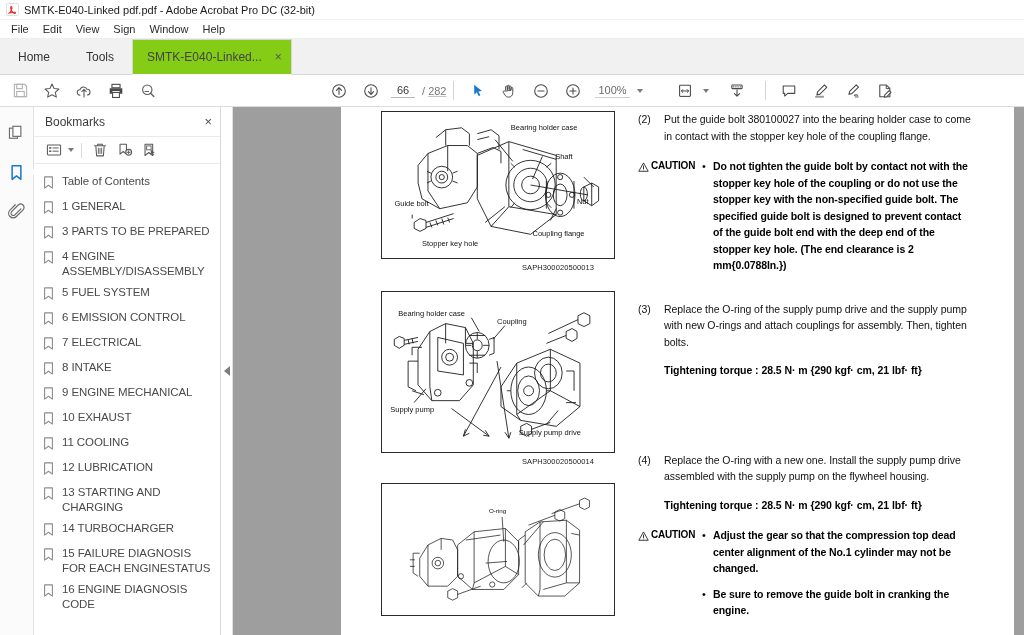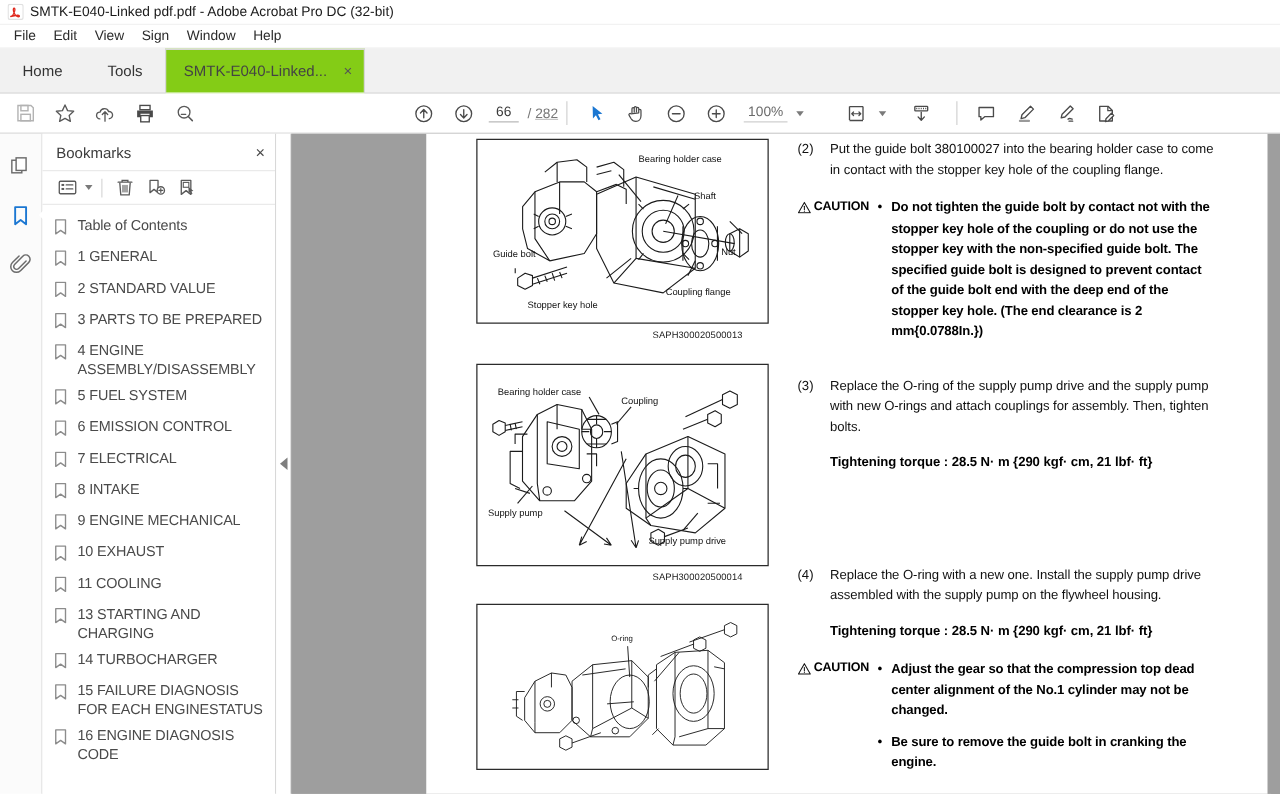--- a/index.html
+++ b/index.html
@@ -542,26 +542,20 @@
       <div class="bm-item">
           <span class="bm-ico"><svg width="11" height="13" viewBox="0 0 11 13">
               <path d="M1.6.9h7.8v11.2L5.5 9.3 1.6 12.1z" fill="none" stroke="#8c8c8c" stroke-width="1.1" stroke-linejoin="round"></path>
             </svg></span>
           <span class="bm-lbl">1 GENERAL</span>
         </div>
       <div class="bm-item">
           <span class="bm-ico"><svg width="11" height="13" viewBox="0 0 11 13">
               <path d="M1.6.9h7.8v11.2L5.5 9.3 1.6 12.1z" fill="none" stroke="#8c8c8c" stroke-width="1.1" stroke-linejoin="round"></path>
             </svg></span>
-          <span class="bm-lbl">2 STANDARD VALUE</span>
-        </div>
-      <div class="bm-item">
-          <span class="bm-ico"><svg width="11" height="13" viewBox="0 0 11 13">
-              <path d="M1.6.9h7.8v11.2L5.5 9.3 1.6 12.1z" fill="none" stroke="#8c8c8c" stroke-width="1.1" stroke-linejoin="round"></path>
-            </svg></span>
           <span class="bm-lbl">3 PARTS TO BE PREPARED</span>
         </div>
       <div class="bm-item">
           <span class="bm-ico"><svg width="11" height="13" viewBox="0 0 11 13">
               <path d="M1.6.9h7.8v11.2L5.5 9.3 1.6 12.1z" fill="none" stroke="#8c8c8c" stroke-width="1.1" stroke-linejoin="round"></path>
             </svg></span>
           <span class="bm-lbl">4 ENGINE ASSEMBLY/DISASSEMBLY</span>
         </div>
       <div class="bm-item">
           <span class="bm-ico"><svg width="11" height="13" viewBox="0 0 11 13">
@@ -597,20 +591,26 @@
           <span class="bm-ico"><svg width="11" height="13" viewBox="0 0 11 13">
               <path d="M1.6.9h7.8v11.2L5.5 9.3 1.6 12.1z" fill="none" stroke="#8c8c8c" stroke-width="1.1" stroke-linejoin="round"></path>
             </svg></span>
           <span class="bm-lbl">10 EXHAUST</span>
         </div>
       <div class="bm-item">
           <span class="bm-ico"><svg width="11" height="13" viewBox="0 0 11 13">
               <path d="M1.6.9h7.8v11.2L5.5 9.3 1.6 12.1z" fill="none" stroke="#8c8c8c" stroke-width="1.1" stroke-linejoin="round"></path>
             </svg></span>
           <span class="bm-lbl">11 COOLING</span>
+        </div>
+      <div class="bm-item">
+          <span class="bm-ico"><svg width="11" height="13" viewBox="0 0 11 13">
+              <path d="M1.6.9h7.8v11.2L5.5 9.3 1.6 12.1z" fill="none" stroke="#8c8c8c" stroke-width="1.1" stroke-linejoin="round"></path>
+            </svg></span>
+          <span class="bm-lbl">12 LUBRICATION</span>
         </div>
       <div class="bm-item">
           <span class="bm-ico"><svg width="11" height="13" viewBox="0 0 11 13">
               <path d="M1.6.9h7.8v11.2L5.5 9.3 1.6 12.1z" fill="none" stroke="#8c8c8c" stroke-width="1.1" stroke-linejoin="round"></path>
             </svg></span>
           <span class="bm-lbl">13 STARTING AND CHARGING</span>
         </div>
       <div class="bm-item">
           <span class="bm-ico"><svg width="11" height="13" viewBox="0 0 11 13">
               <path d="M1.6.9h7.8v11.2L5.5 9.3 1.6 12.1z" fill="none" stroke="#8c8c8c" stroke-width="1.1" stroke-linejoin="round"></path>

